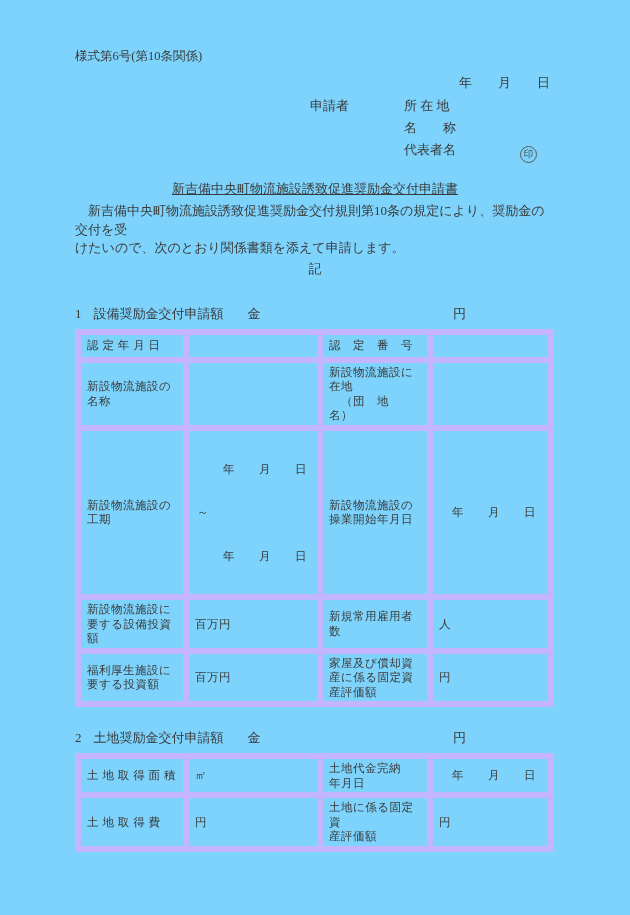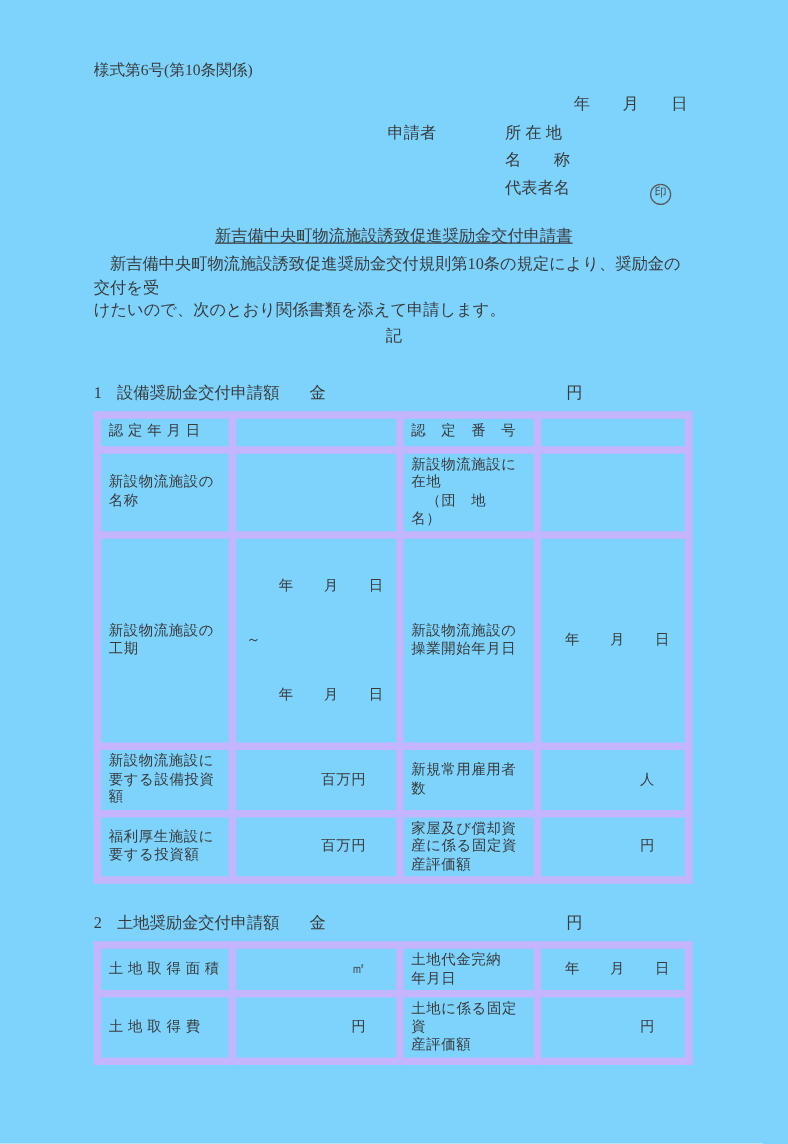--- a/index.html
+++ b/index.html
@@ -30,21 +30,21 @@
   .sec-label{margin-left:12px;}
   .sec-kin{margin-left:24px;}
   .sec-yen{position:absolute;left:378px;top:0;}
   table{border-collapse:collapse;table-layout:fixed;width:473px;margin-top:7px;}
   td{
     border:6px solid #c4b5fd;font-size:11.5px;line-height:14.5px;
     padding:2px 6px;vertical-align:middle;letter-spacing:0.5px;
     white-space:pre-wrap;overflow:hidden;color:#3a3a3a;
   }
   td.mid{border-left-width:2px;}
-  td.val-right{text-align:right;padding-right:24px;}
+  td.val-right{text-align:left;padding-right:24px;}
   td.date-right{text-align:right;padding-right:12px;}
   .t1 tr:nth-child(1){height:28px;}
   .t1 tr:nth-child(2){height:48px;}
   .t1 tr:nth-child(3){height:48px;}
   .t1 tr:nth-child(4){height:46px;}
   .t1 tr:nth-child(5){height:44px;}
   .t1 tr:nth-child(6){height:44px;}
   .t2 tr{height:33px;}
   .cell-sub{display:block;}
   .cell-sub.right{text-align:right;padding-right:4px;}

